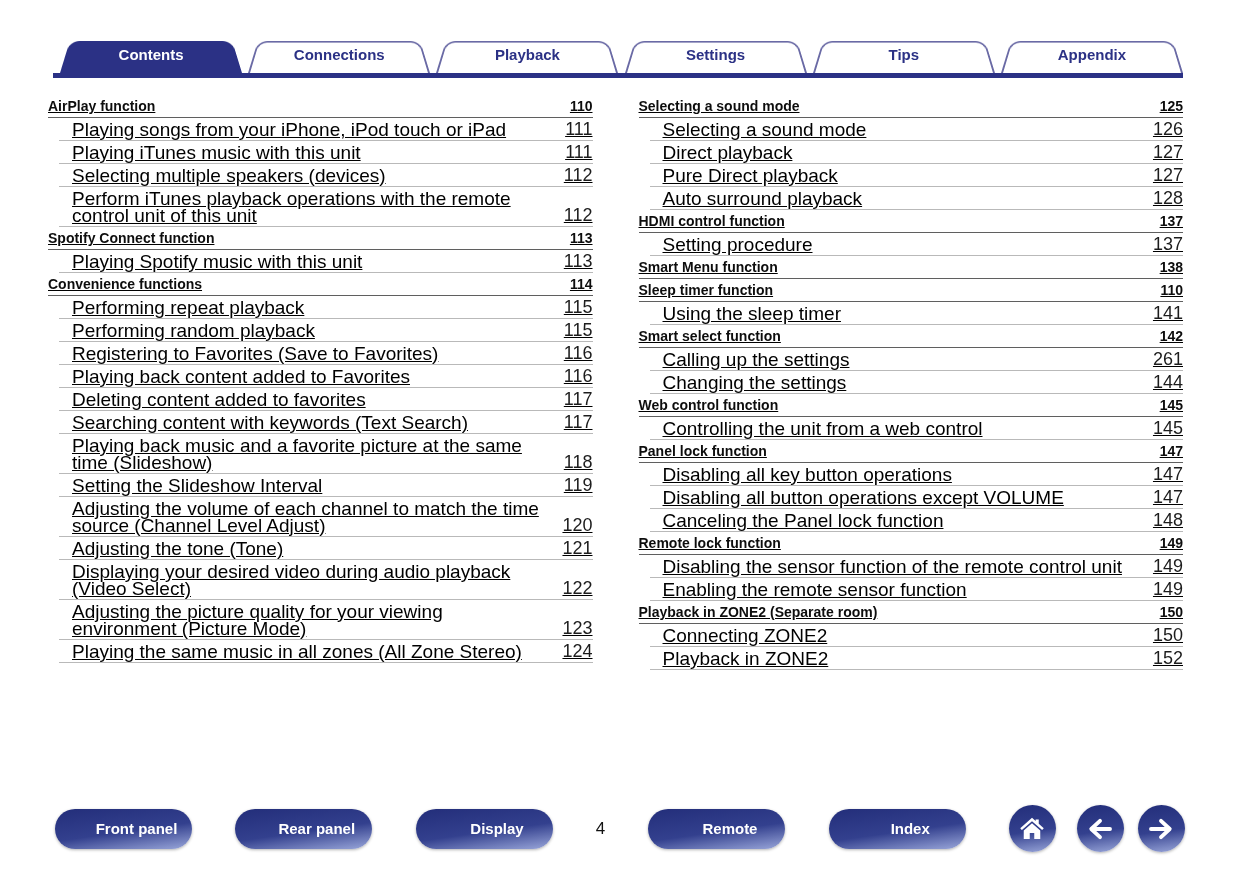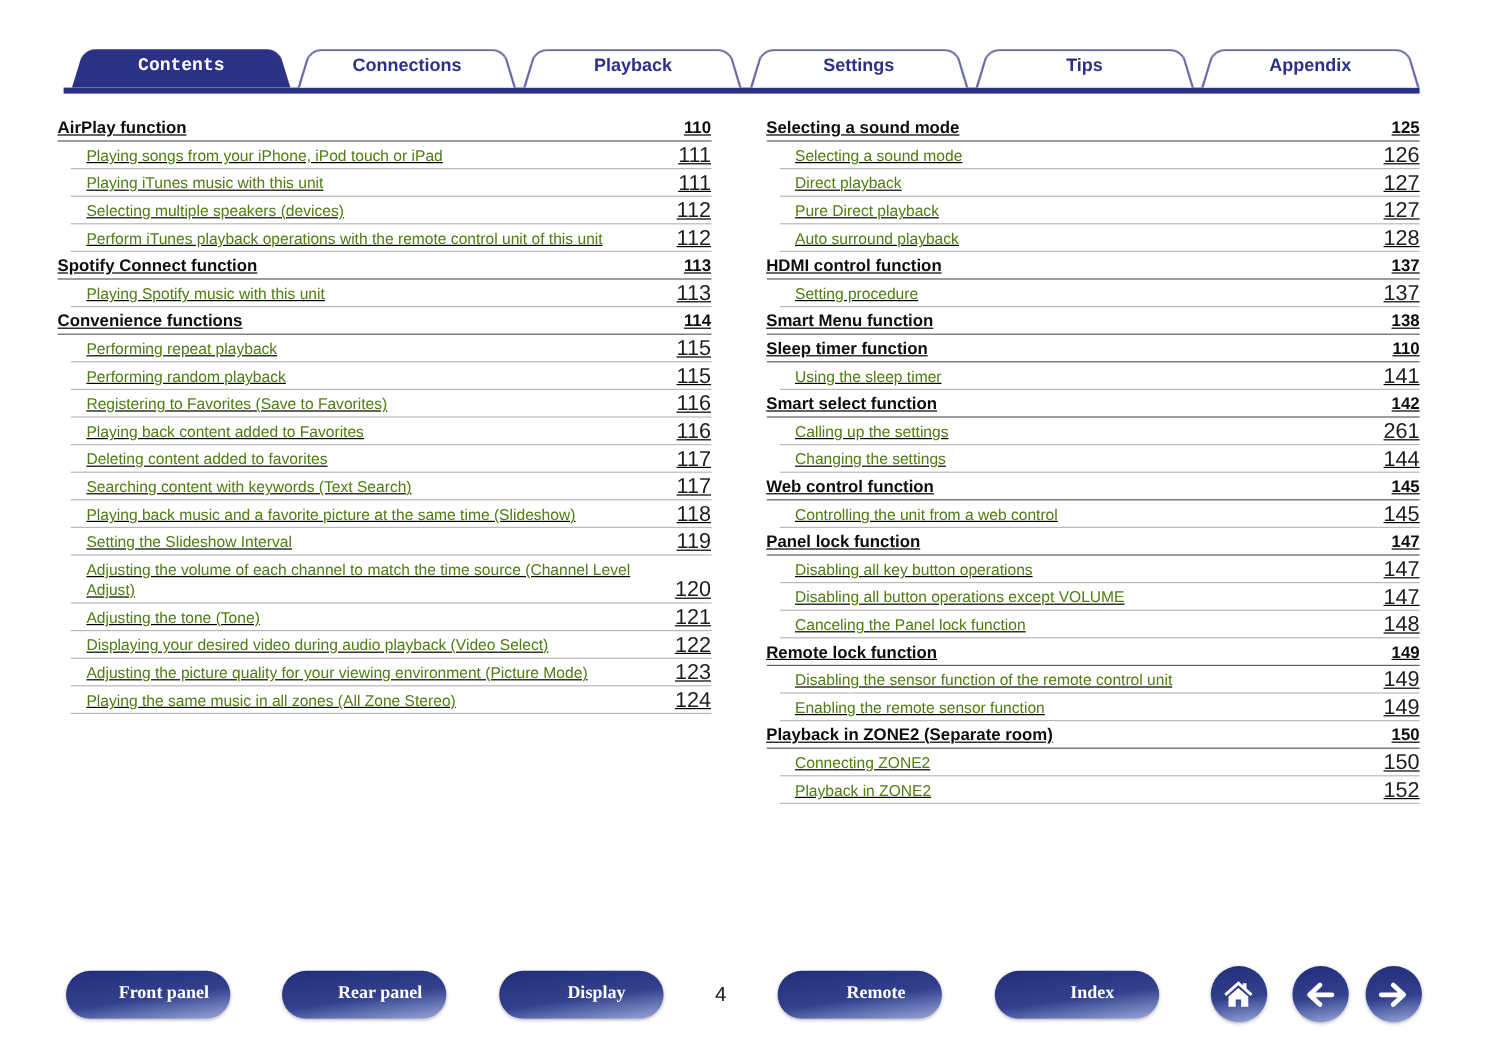--- a/index.html
+++ b/index.html
@@ -29,21 +29,21 @@
     transform: perspective(26px) rotateX(5deg);
     transform-origin: 50% 100%;
   }
   .tab.active .tab-bg { background: var(--navy, #2b3185); border-color: var(--navy, #2b3185); }
   .tab-label {
     position: relative; z-index: 1;
     display: block; text-align: center;
     line-height: 36px; font-weight: bold; font-size: 15px;
     color: var(--navy, #2b3185);
   }
-  .tab.active .tab-label { color: #ffffff; font-family: Liberation Mono, monospace; }
+  .tab.active .tab-label { color: #ffffff; }
   .tab-underline {
     height: 5px;
     background: var(--navy, #2b3185);
     margin: 0 57px 0 53px;
   }
 
   
   .toc {
     display: flex;
     gap: 46px;
@@ -52,21 +52,21 @@
   .col { flex: 1; min-width: 0; text-decoration: underline; }
   .row {
     display: flex;
     align-items: flex-end;
     padding: 3px 0 2px 0;
     border-bottom: 1px solid var(--sub-rule, #b9b9b9);
     cursor: pointer;
   }
   .row .t {
     flex: 1; padding-right: 14px;
-    font-size: 13px; line-height: 17px; color: #4d7c0f;
+    font-size: 19px; line-height: 17px; color: #000000;
   }
   .row .p {
     font-size: 18px; line-height: 17px; color: #1c1c1c;
     white-space: nowrap;
   }
   .row.section { border-bottom-color: var(--section-rule, #5f5f5f); }
   .row.section .t, .row.section .p {
     font-weight: bold; font-size: 14px; color: #0d0d0d;
   }
   .row.sub { margin-left: 11px; }
@@ -79,21 +79,21 @@
     display: flex; align-items: center; justify-content: space-between;
   }
   .pill {
     width: 137px; height: 40px;
     border: none; border-radius: 21px;
     background: linear-gradient(172deg,
       var(--button-gradient-top, #232e7a) 0%,
       #33408e 55%,
       var(--button-gradient-bottom, #9aa7da) 100%);
     color: #ffffff; font-weight: bold; font-size: 15px;
-    font-family: Liberation Serif, serif;
+    font-family: Liberation Sans, sans-serif;
     box-shadow: 0 1px 3px rgba(0,0,0,.3);
     cursor: pointer;
     padding-left: 32px;
   }
   .page-num { font-size: 17px; color: #111111; }
   .icon-group { display: flex; align-items: center; gap: 14px; }
   .circle-btn {
     width: 47px; height: 47px; border-radius: 50%;
     border: none; padding: 0;
     background: linear-gradient(172deg,

